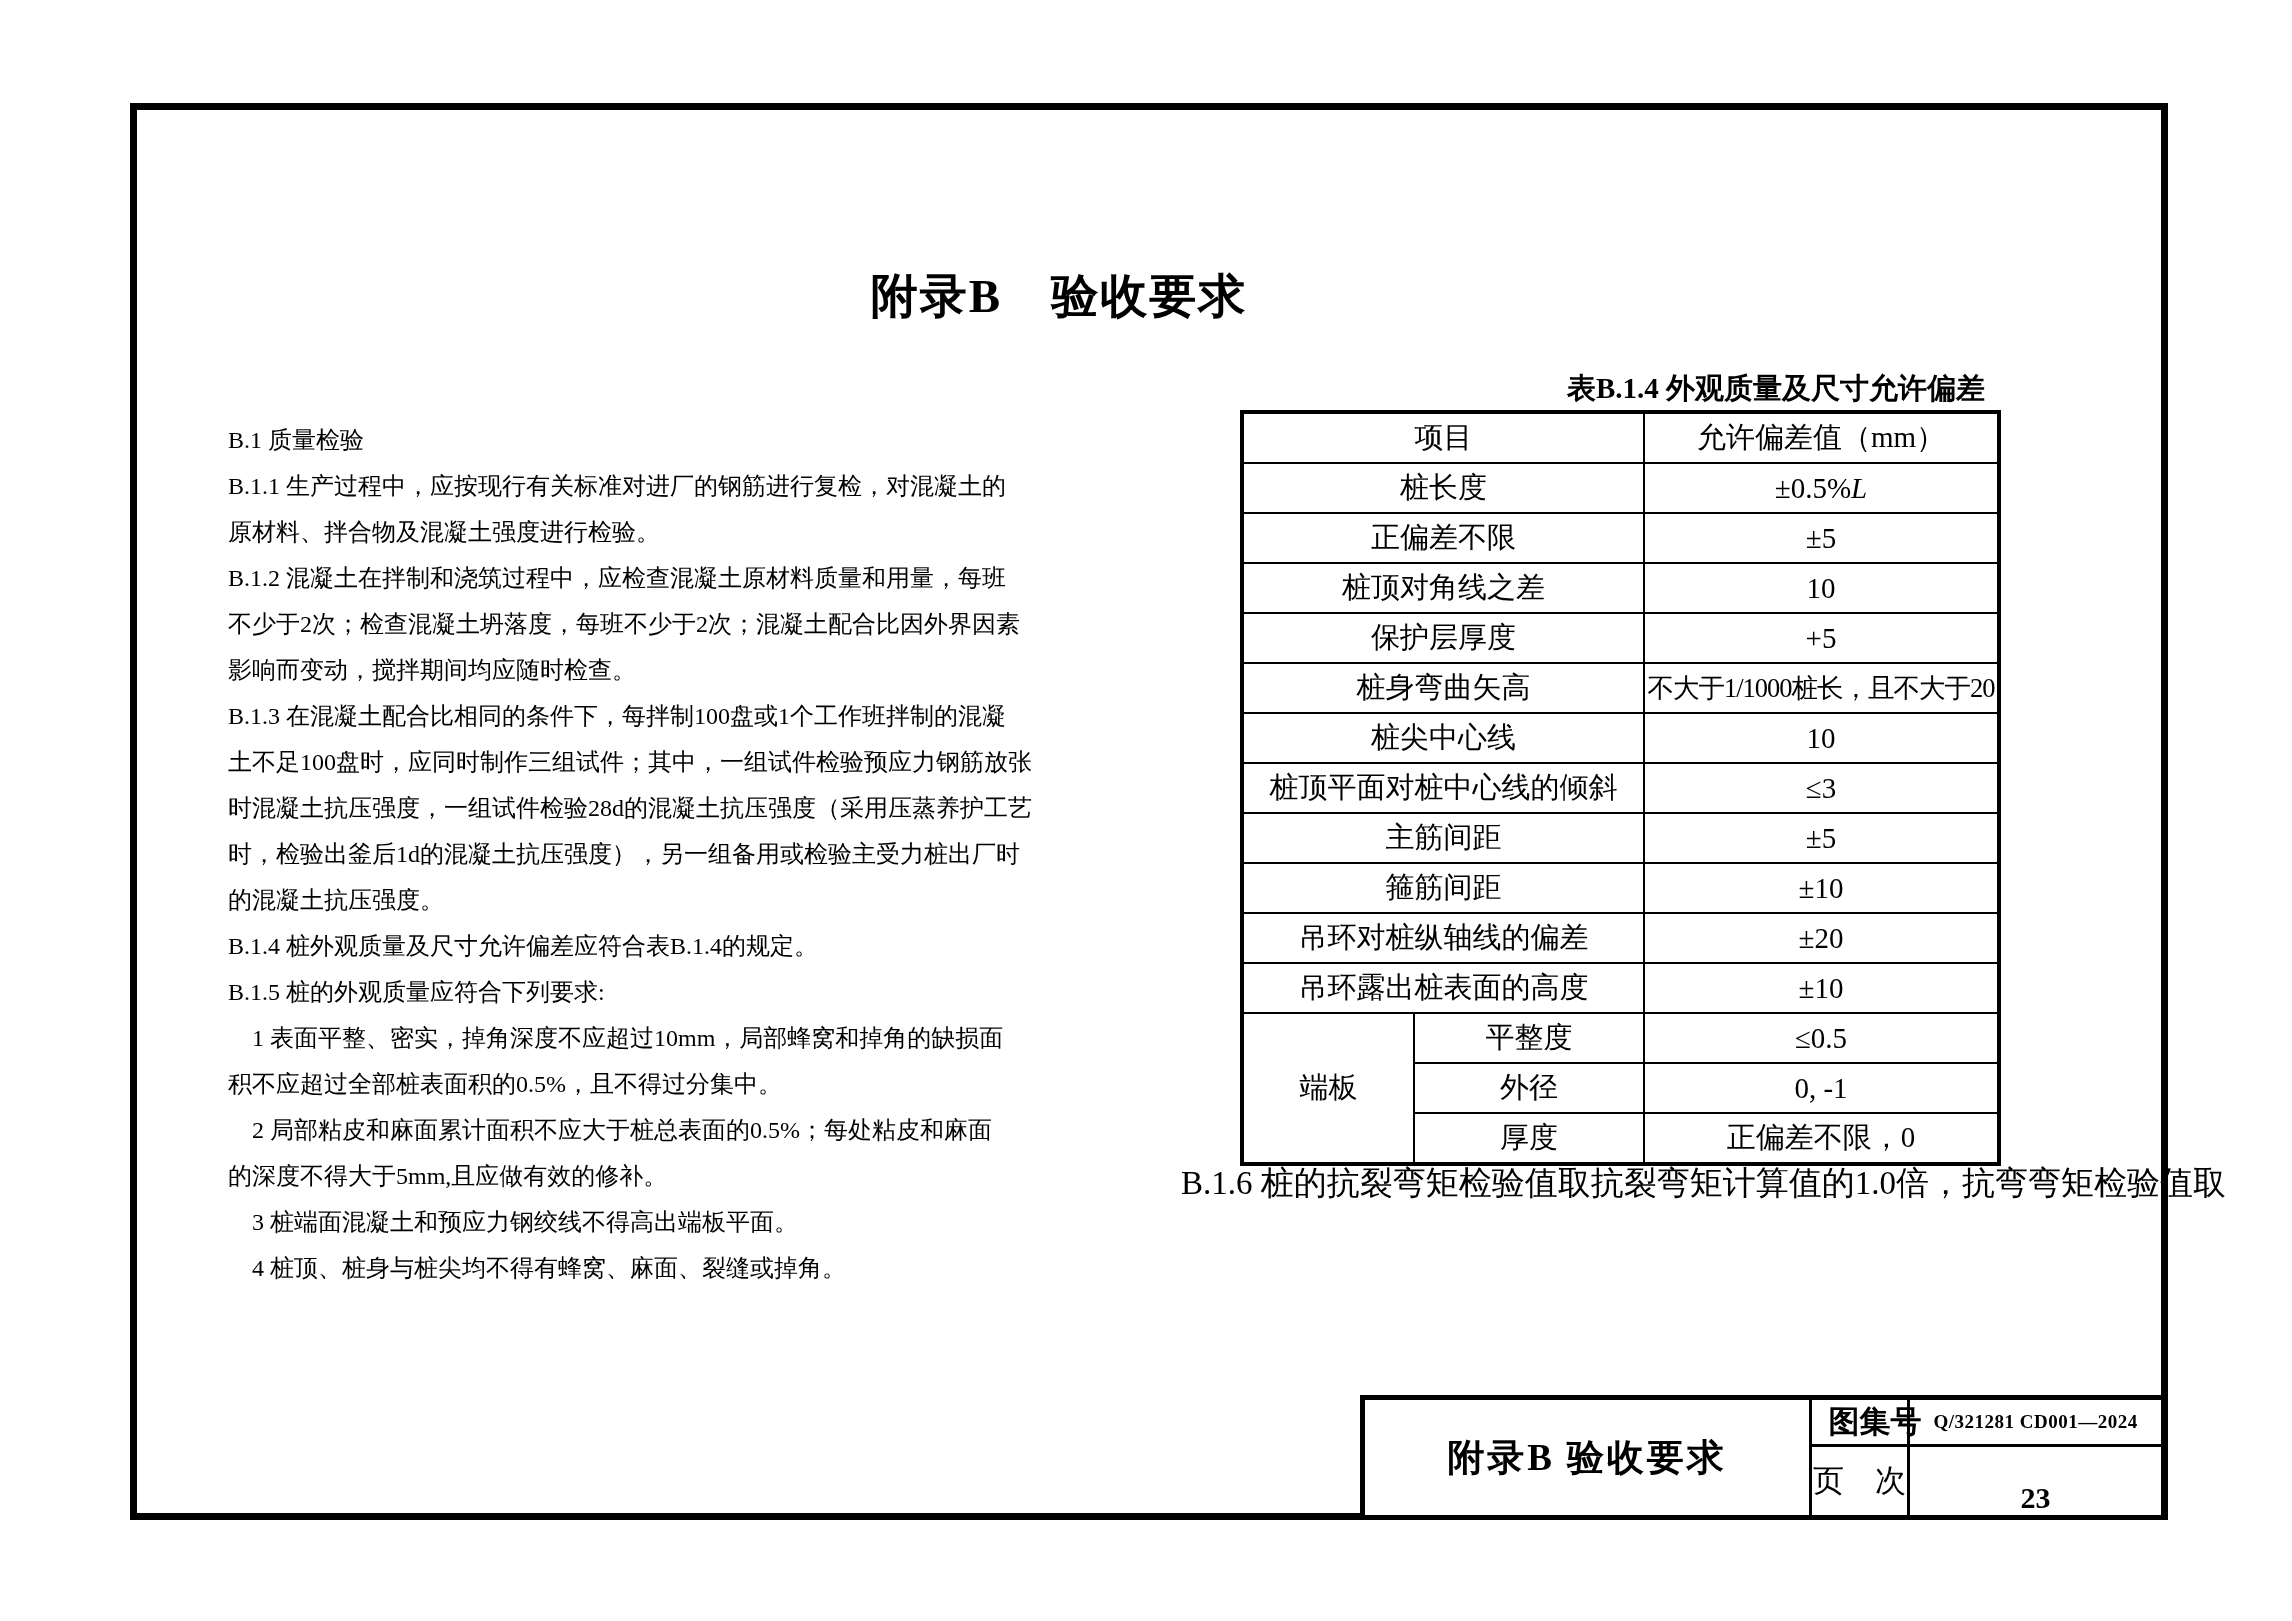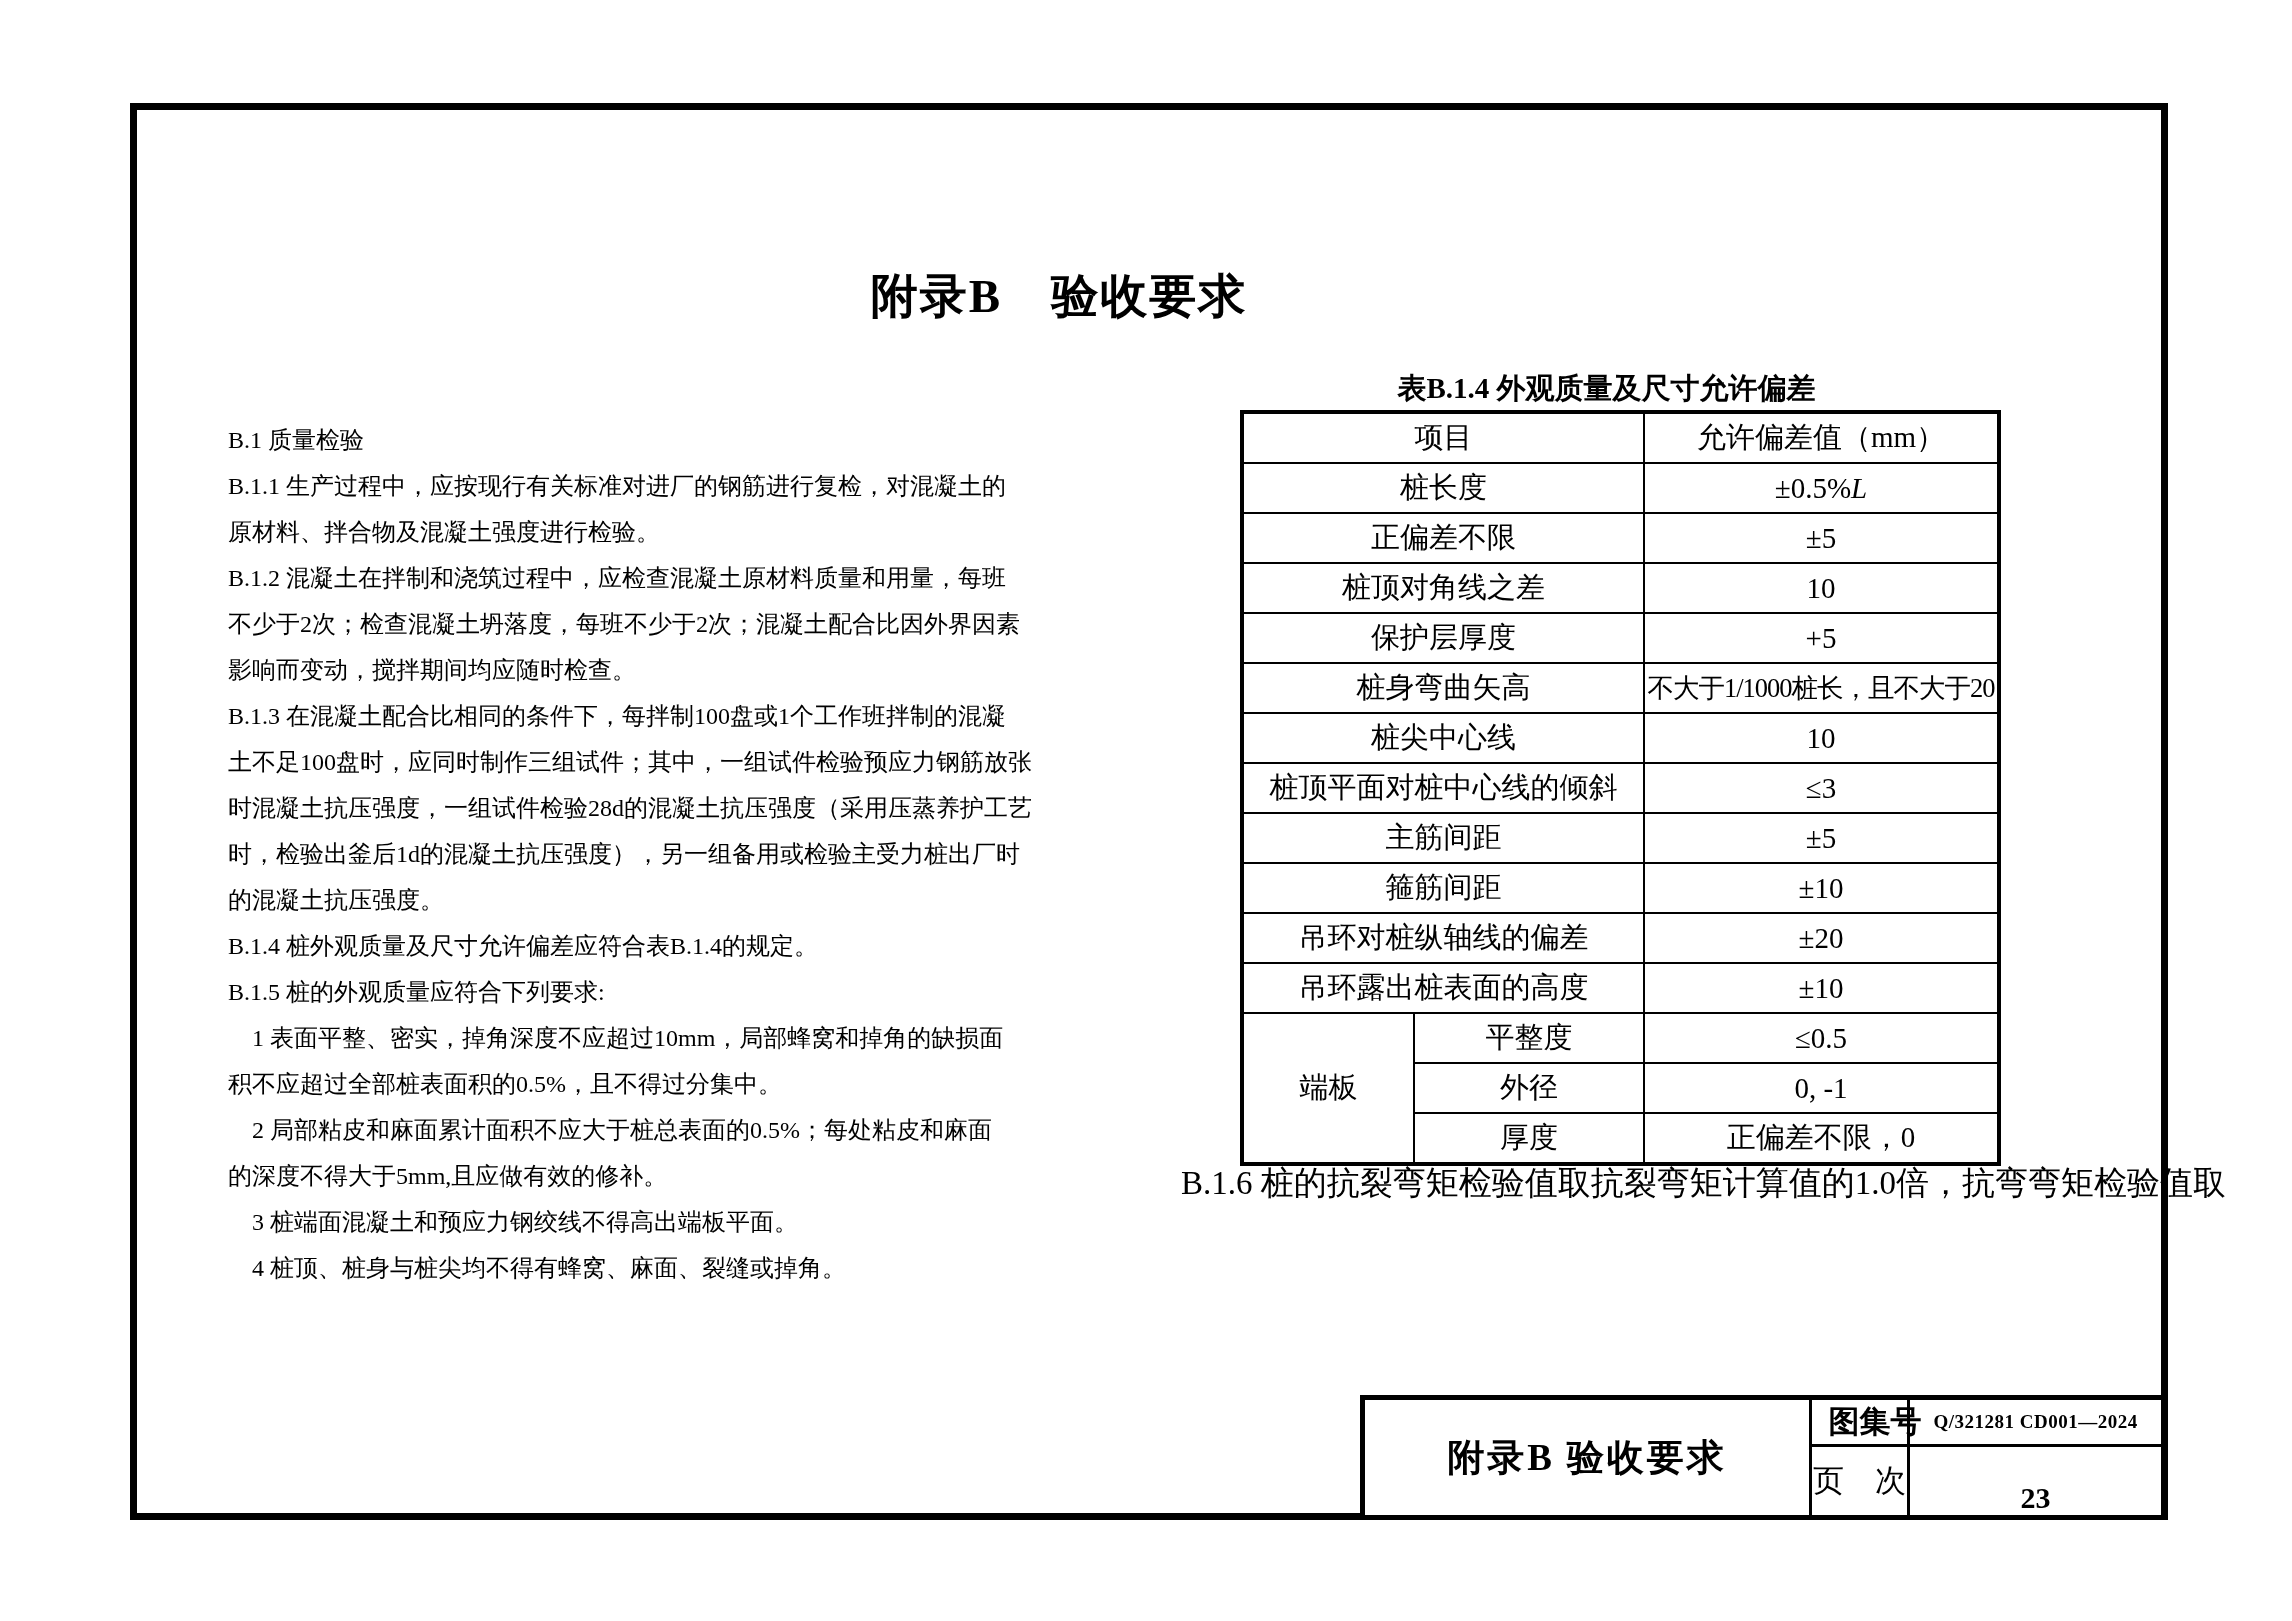--- a/index.html
+++ b/index.html
@@ -21,21 +21,21 @@
     font-size:47px;font-weight:bold;letter-spacing:2px;white-space:nowrap;
   }
   
   #body-text{
     left:228px;top:381px;width:941px;
     font-size:24px;line-height:46px;white-space:pre;margin-top:36px;
   }
   .tline{height:46px;}
   
   #table-title{
-    left:1228px;top:369px;width:757px;text-align:center;
+    left:1228px;top:369px;width:757px;text-align:right;
     font-size:29px;font-weight:bold;white-space:nowrap;
   }
   
   #table-wrap{left:1228px;top:410px;margin-left:12px;}
   table{
     border-collapse:collapse;table-layout:fixed;width:757px;
     font-size:29px;
   }
   td{
     border:2.9px solid #000;text-align:center;vertical-align:middle;

